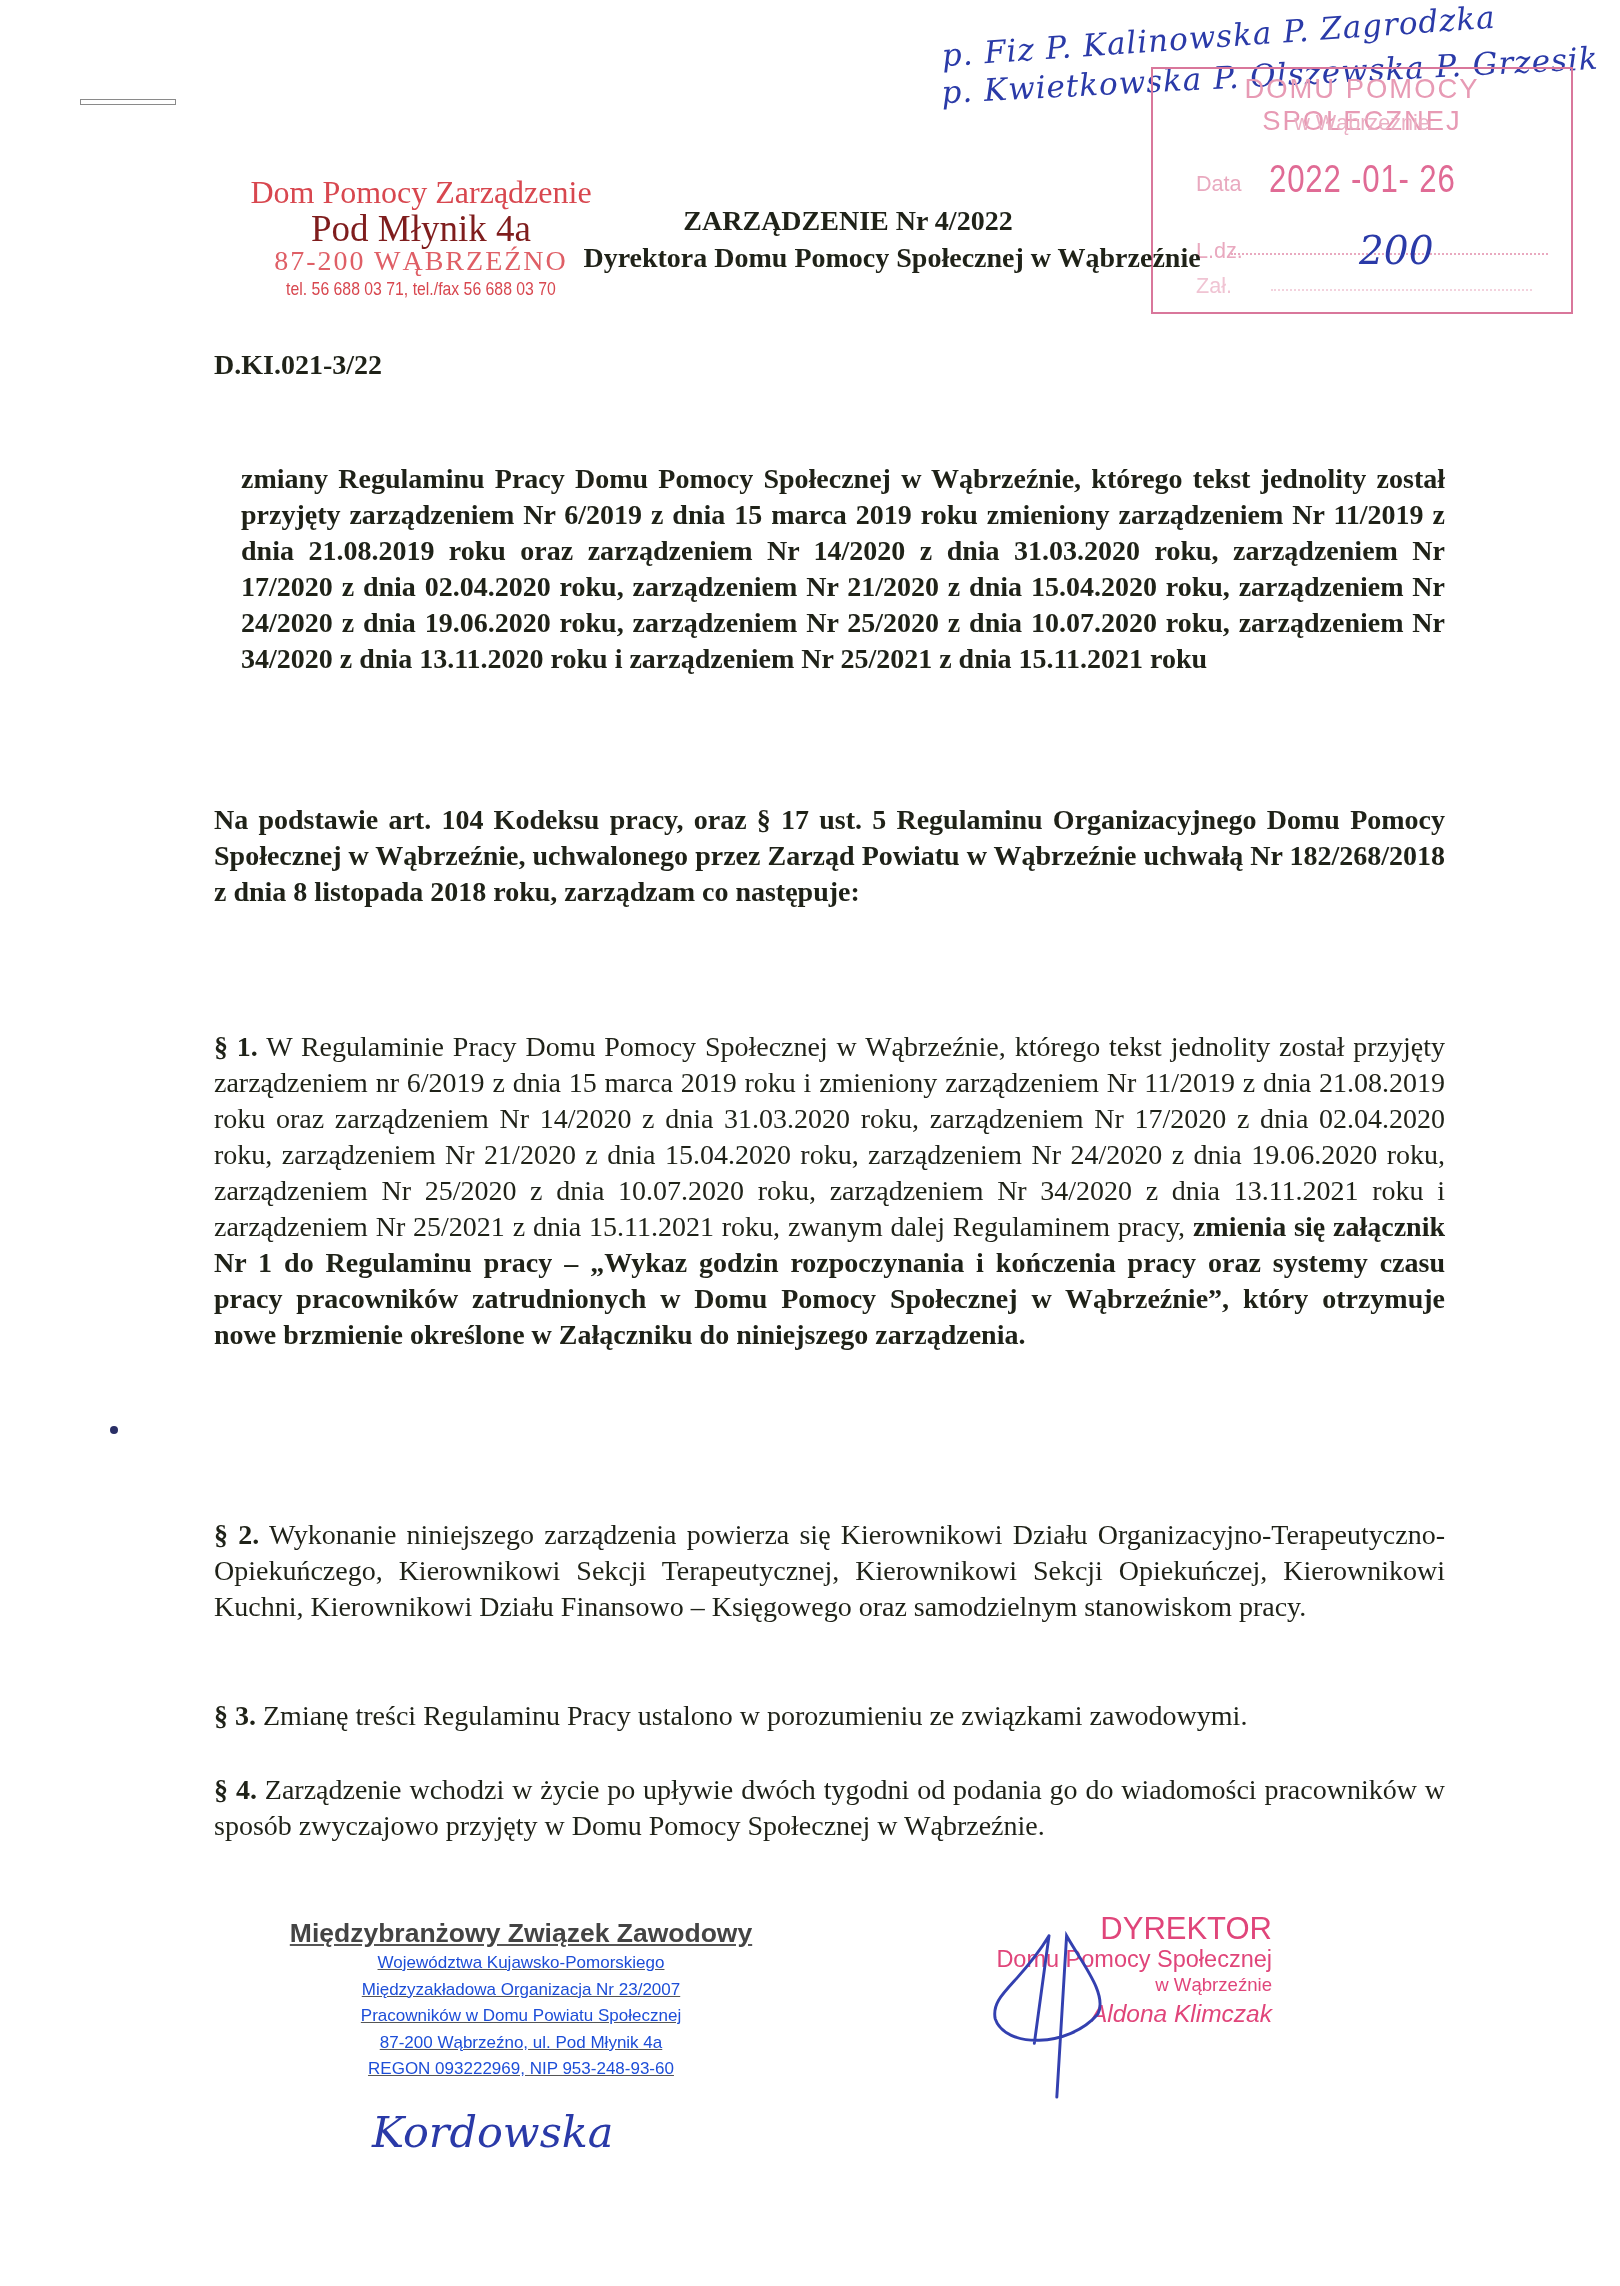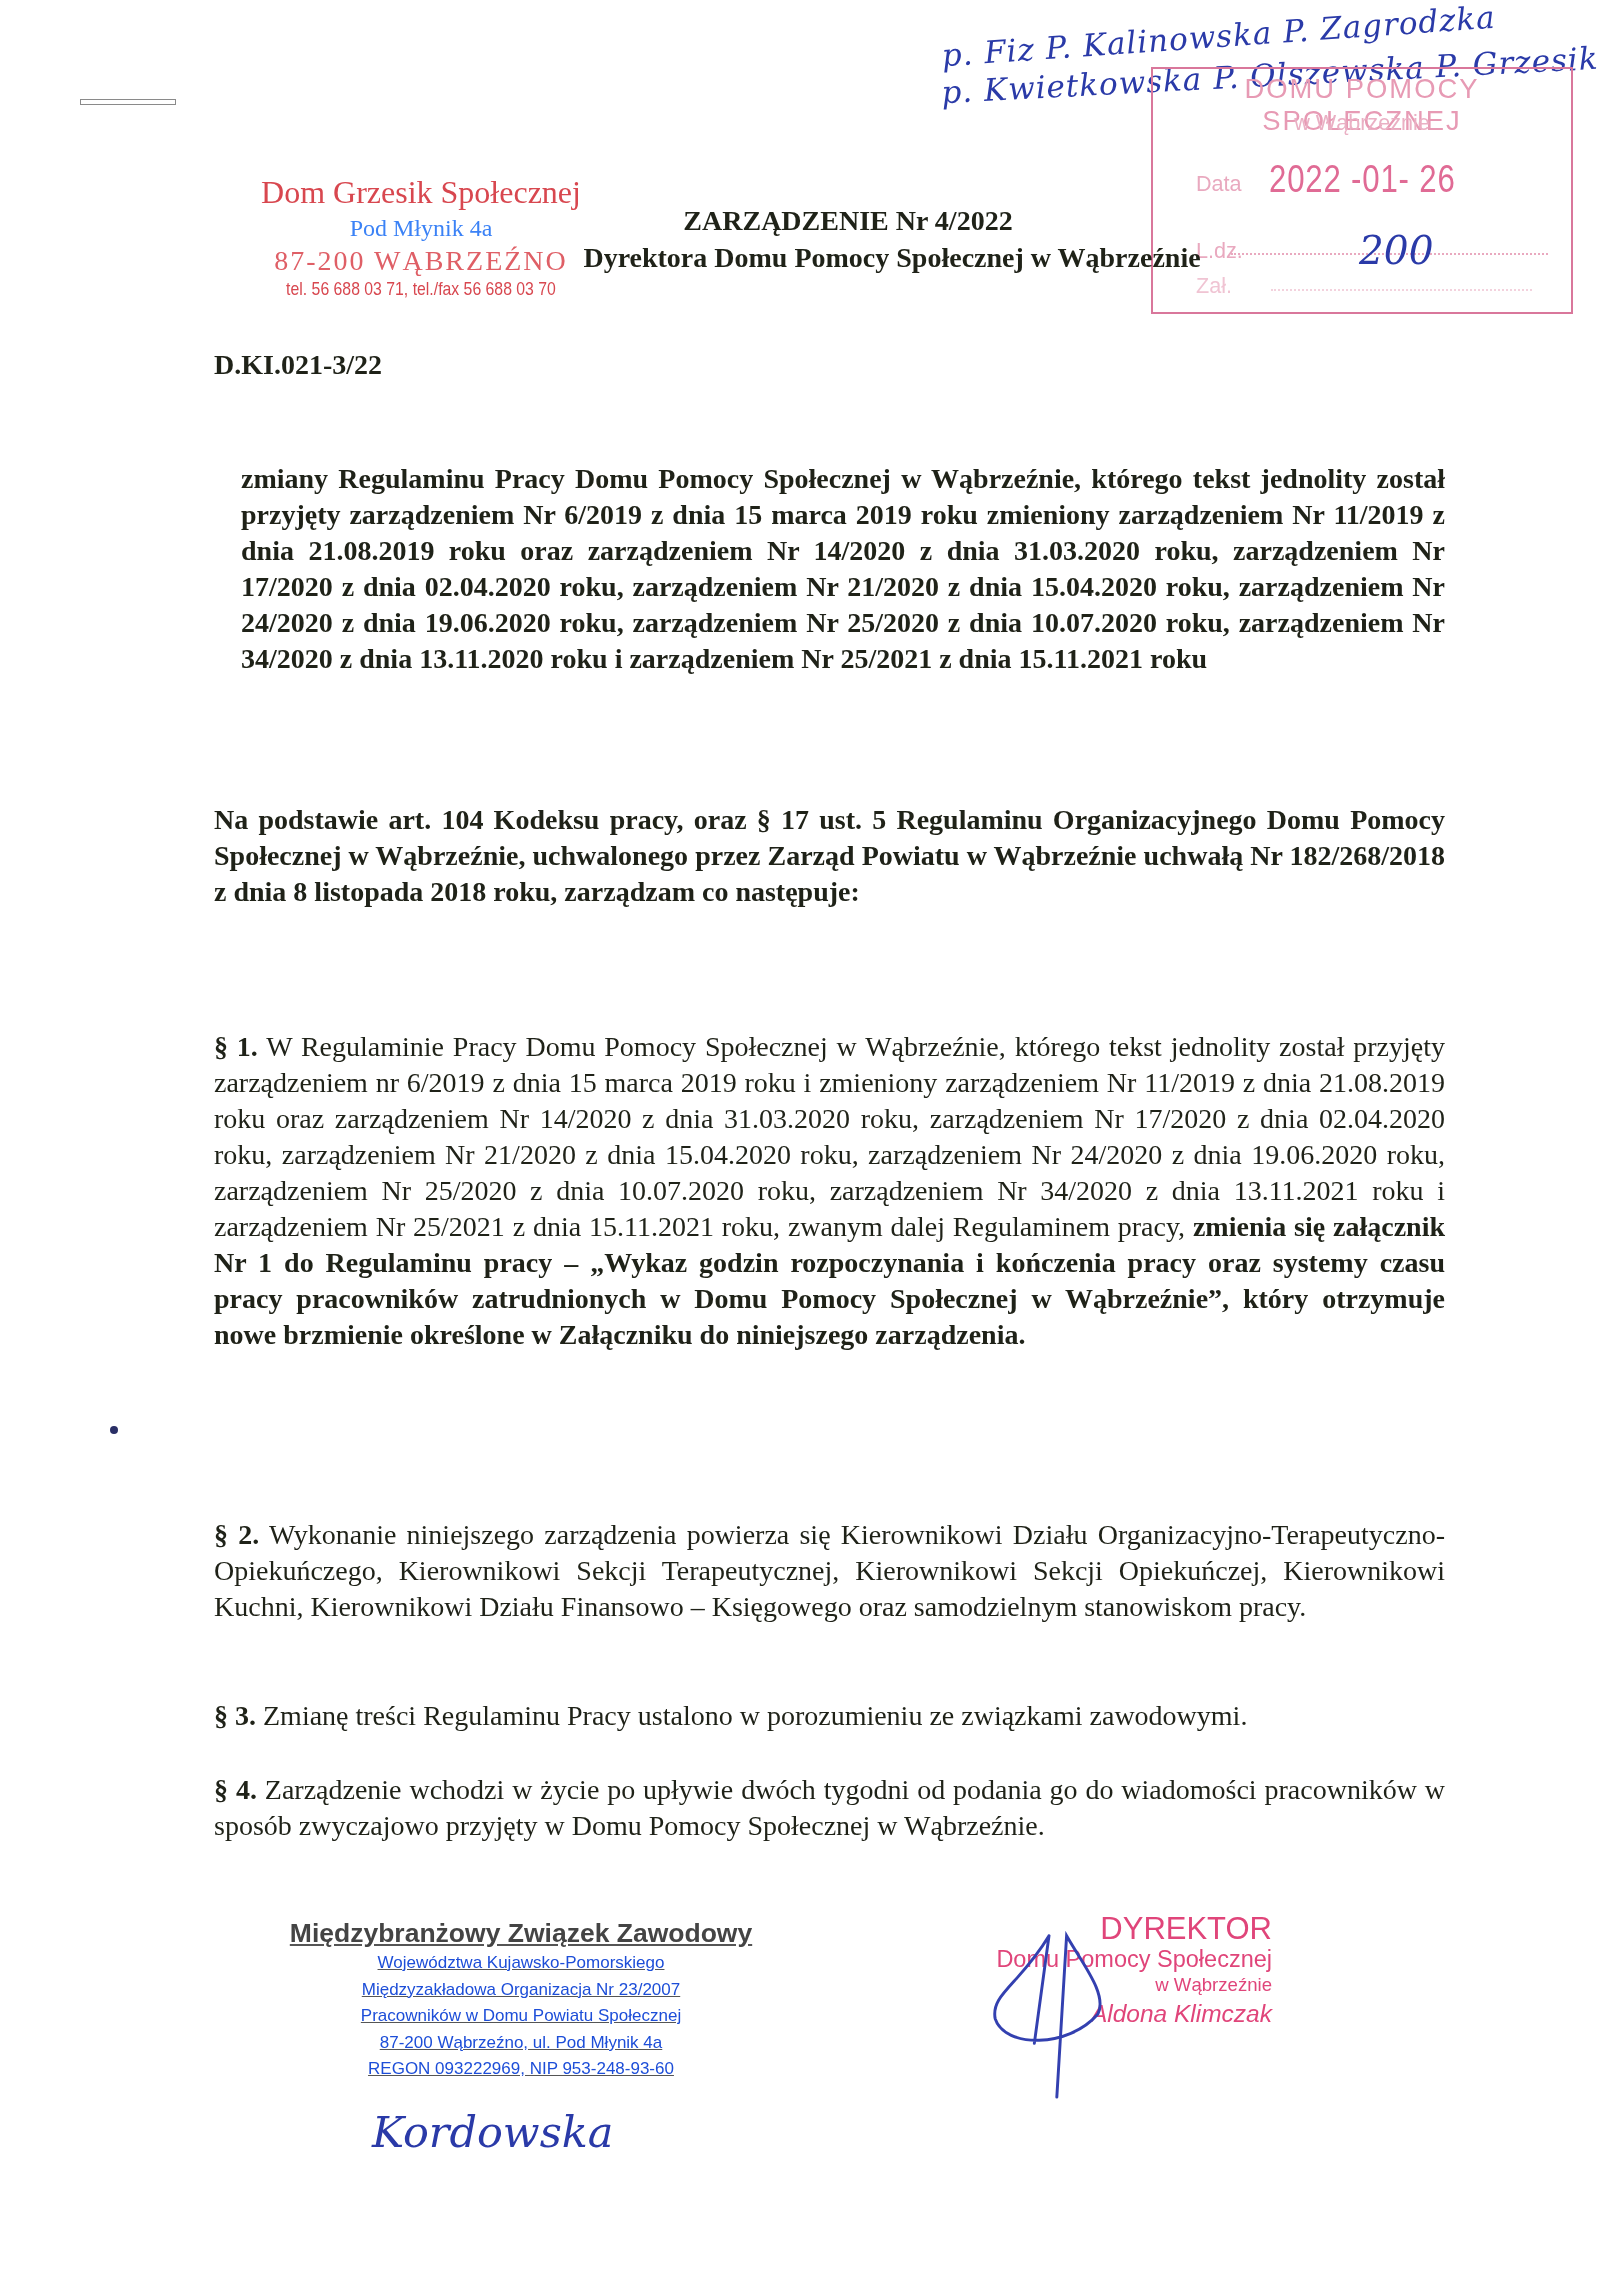--- a/index.html
+++ b/index.html
@@ -24,21 +24,21 @@
   .reg-stamp .data-val { position: absolute; left: 116px; top: 88px; font-size: 39px; color: #e06b95; letter-spacing: 1px; transform: scaleX(0.8); transform-origin: left; }
   .reg-stamp .ldz-lbl { position: absolute; left: 43px; top: 169px; font-size: 21.6px; color: #e9a9bf; }
   .reg-stamp .ldz-dots { position: absolute; left: 78px; right: 23.5px; top: 184px; border-bottom: 2px dotted #e9a9bf; }
   .reg-stamp .ldz-val { position: absolute; left: 206px; top: 147px; font-size: 39px; color: #2a3aa8; font-family: "DejaVu Serif", serif; font-style: italic; margin-top: 12px; }
   .reg-stamp .zal-lbl { position: absolute; left: 43px; top: 204px; font-size: 21.6px; color: #f0c4d3; }
   .reg-stamp .zal-dots { position: absolute; left: 118px; right: 39px; top: 220px; border-bottom: 2px dotted #f3d2dd; }
 
   
   .inst-stamp { left: 225px; top: 173px; width: 392px; text-align: center; color: #d8474f; font-family: "Liberation Serif", serif; }
   .inst-stamp .l1 { font-size: 32px; line-height: 39px; }
-  .inst-stamp .l2 { font-size: 24px; line-height: 33px; color: #3b82f6; }
+  .inst-stamp .l2 { font-size: 37px; line-height: 33px; color: #7f1d1d; }
   .inst-stamp .l3 { font-size: 28px; line-height: 31px; letter-spacing: 2px; color: #df5f66; }
   .inst-stamp .l4 { font-size: 18.6px; line-height: 25.5px; font-family: "Liberation Sans Narrow", "Liberation Sans", sans-serif; transform: scaleX(0.85); }
 
   
   .title-block { left: 549px; top: 202px; width: 686px; text-align: center; font-weight: bold; font-size: 28px; line-height: 37px; }
   .title-block .t1 { margin-left: -88px; }
   .ref { left: 214px; top: 349px; font-size: 28px; font-weight: bold; }
 
   
   .para { position: absolute; left: 241px; width: 1204px; font-size: 28px; line-height: 36px; text-align: justify; }
@@ -81,21 +81,21 @@
   <div class="data-lbl">Data</div>
   <div class="data-val">2022 -01- 26</div>
   <div class="ldz-lbl">L.dz.</div>
   <div class="ldz-dots"></div>
   <div class="ldz-val">200</div>
   <div class="zal-lbl">Zał.</div>
   <div class="zal-dots"></div>
 </div>
 
 <div class="abs inst-stamp">
-  <div class="l1">Dom Grzesik Społecznej</div>
+  <div class="l1">Dom Pomocy Zarządzenie</div>
   <div class="l2">Pod Młynik 4a</div>
   <div class="l3">87-200 WĄBRZEŹNO</div>
   <div class="l4">tel. 56 688 03 71, tel./fax 56 688 03 70</div>
 </div>
 
 <div class="abs title-block">
   <div class="t1">ZARZĄDZENIE Nr 4/2022</div>
   <div>Dyrektora Domu Pomocy Społecznej w Wąbrzeźnie</div>
 </div>
 

